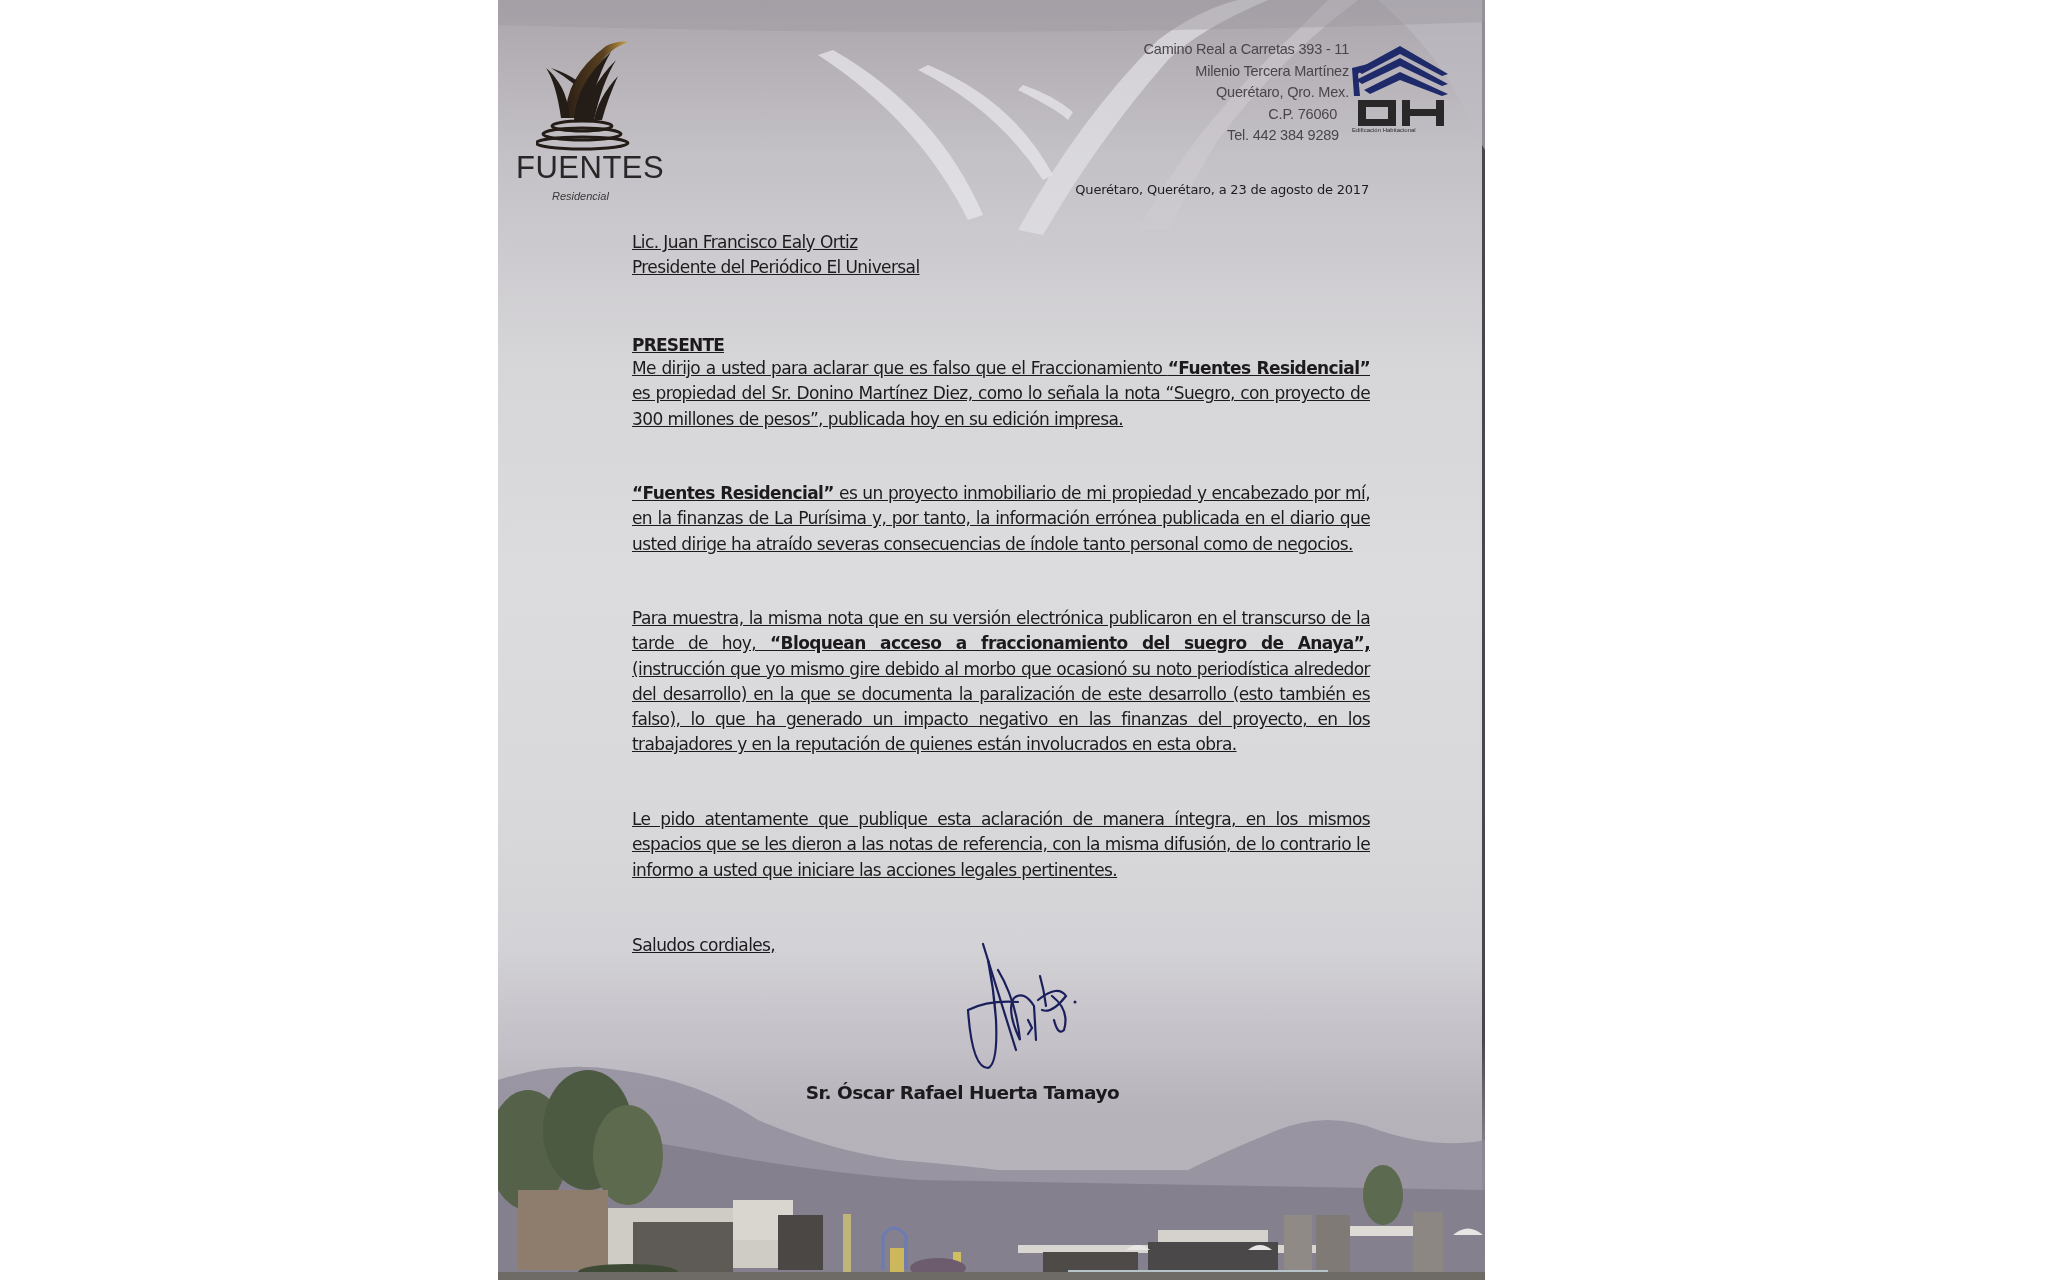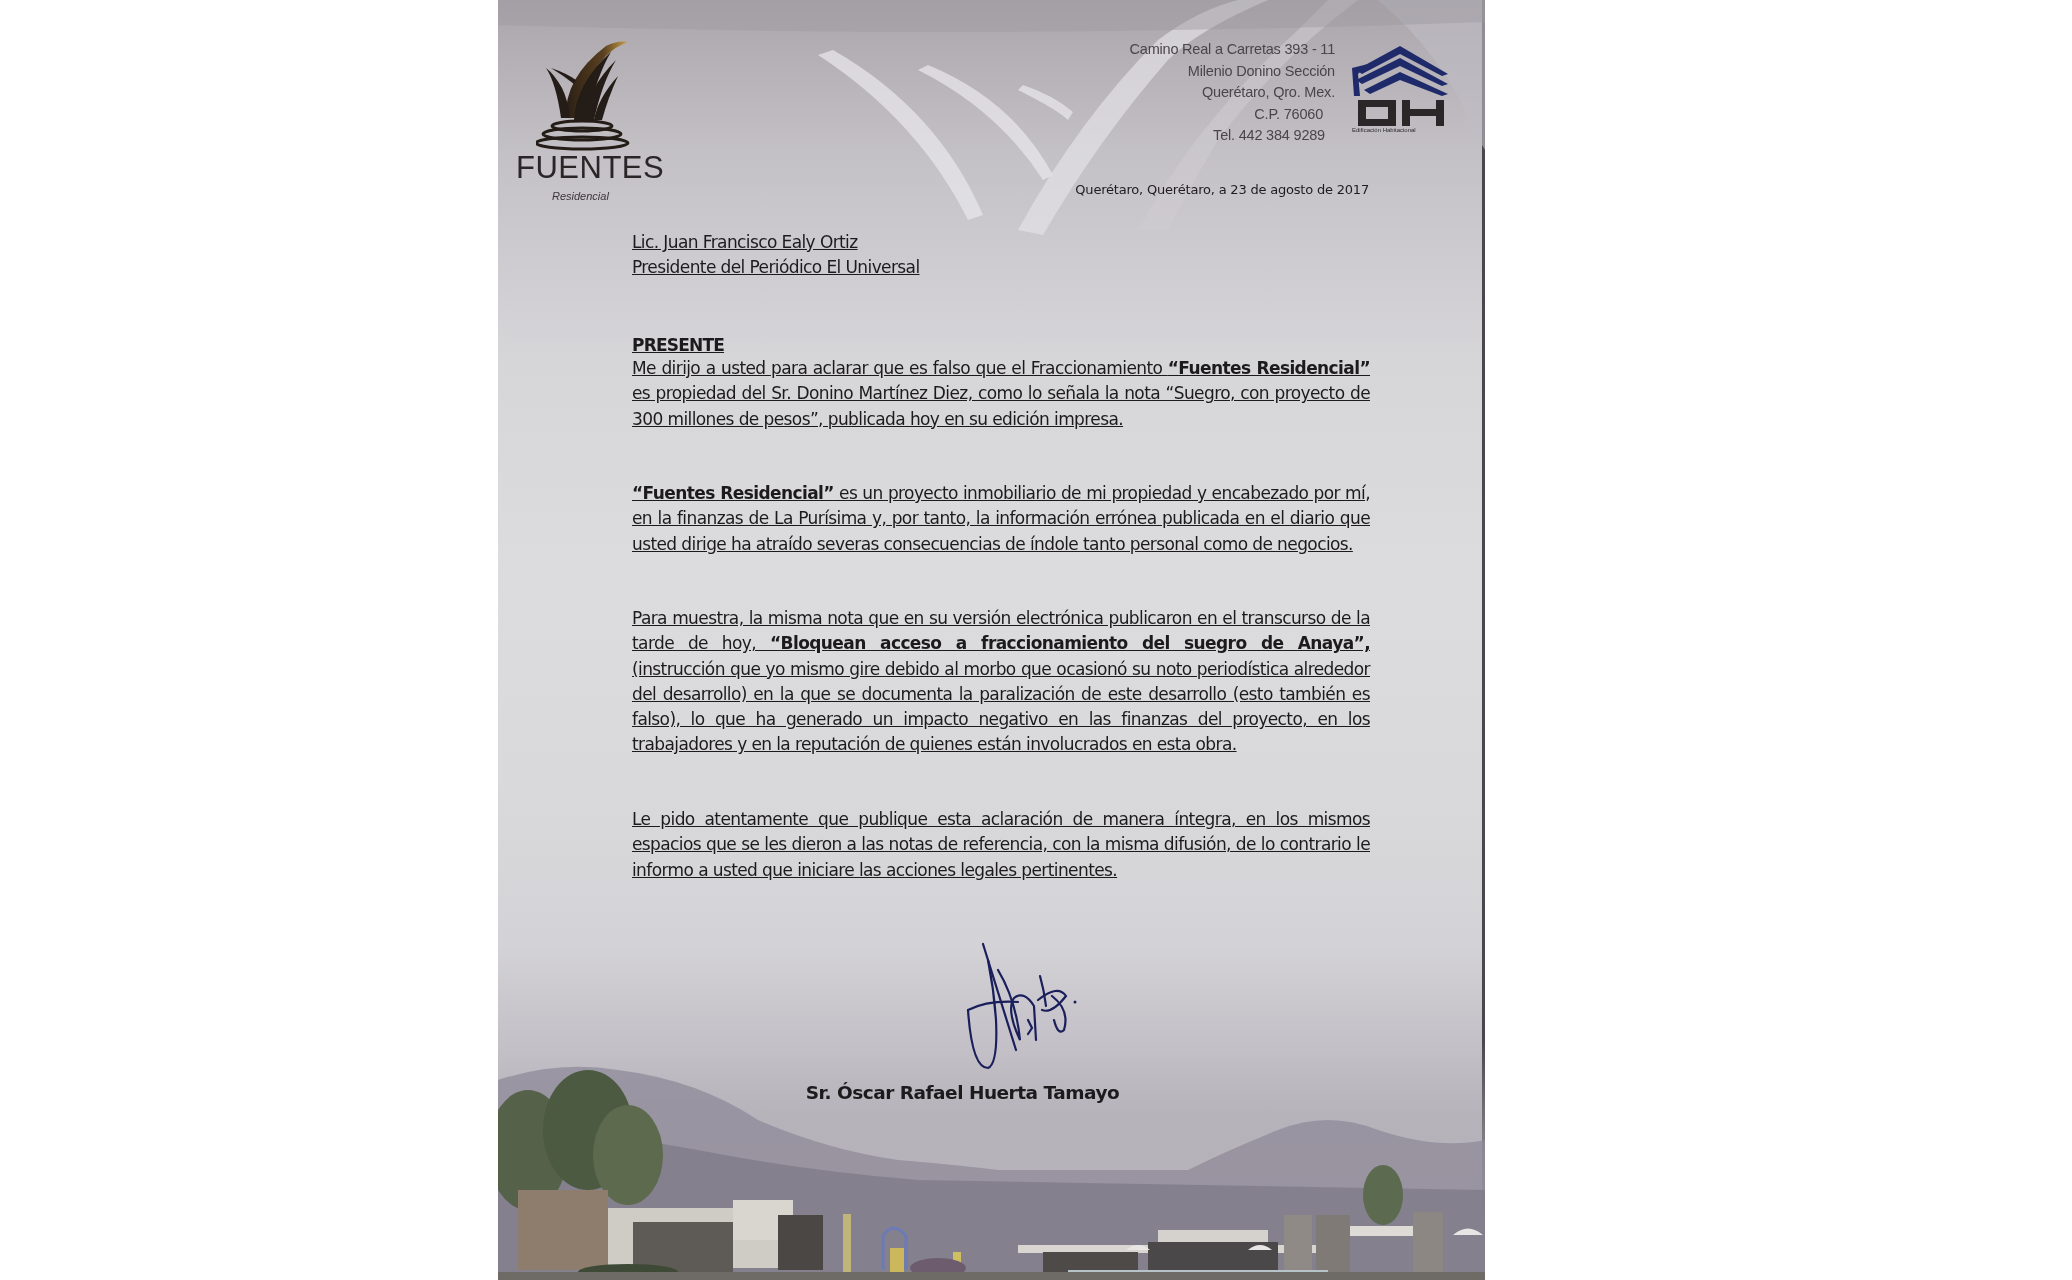--- a/index.html
+++ b/index.html
@@ -19,21 +19,21 @@
   .logo-fuentes .mark { position:absolute; left:20px; top:0; width:110px; height:115px; }
   .logo-fuentes .wordmark {
     position:absolute; left:0; top:112px; font-size:31px; color:#2a2628; letter-spacing:0.5px;
     font-family:"Liberation Sans", sans-serif;
   }
   .logo-fuentes .sub {
     position:absolute; left:36px; top:152px; font-size:11px; color:#3a3538; font-family:"Liberation Sans", sans-serif;font-style:italic;
   }
   
   .address {
-    position:absolute; right:150px; top:39px; text-align:right; color:#4a454b;
+    position:absolute; right:136px; top:39px; text-align:right; color:#4a454b;
     font-family:"Liberation Sans", sans-serif; font-size:14.5px; line-height:21.5px; letter-spacing:-0.2px;
   }
   .address div:nth-child(4) { padding-right:12px; }
   .address div:nth-child(5) { padding-right:10px; }
   .logo-dh { position:absolute; left:852px; top:44px; width:102px; height:100px; }
   .logo-dh .tag { position:absolute; left:2px; top:83px; font-size:6px; color:#2c2a30; white-space:nowrap; font-family:"Liberation Sans", sans-serif; }
   .date-line {
     position:absolute; right:116px; top:182px; font-size:13px; color:#1e1c1e; letter-spacing:-0.2px;
     font-family:"DejaVu Sans", sans-serif;
   }
@@ -90,21 +90,21 @@
       <ellipse cx="46" cy="88" rx="30" ry="5" fill="none" stroke="#241c16" stroke-width="3"></ellipse>
       <ellipse cx="46" cy="96" rx="39" ry="6" fill="none" stroke="#241c16" stroke-width="3"></ellipse>
       <ellipse cx="46" cy="105" rx="46" ry="6" fill="none" stroke="#241c16" stroke-width="3"></ellipse>
     </svg>
     <div class="wordmark">FUENTES</div>
     <div class="sub">Residencial</div>
   </div>
 
   <div class="address">
     <div>Camino Real a Carretas 393 - 11</div>
-    <div>Milenio Donino Sección</div>
+    <div>Milenio Tercera Martínez</div>
     <div>Querétaro, Qro. Mex.</div>
     <div>C.P. 76060</div>
     <div>Tel. 442 384 9289</div>
   </div>
 
   <div class="logo-dh">
     <svg width="102" height="84" viewBox="0 0 102 84">
       <path d="M6 26 L50 2 L98 30 L92 32 L50 10 L12 30 Z" fill="#1f2a6b"></path>
       <path d="M6 36 L50 14 L98 40 L92 42 L50 22 L12 40 Z" fill="#1f2a6b"></path>
       <path d="M14 46 L50 28 L98 50 L92 52 L50 36 L20 50 Z" fill="#1f2a6b"></path>
@@ -141,20 +141,21 @@
       <span>Para muestra, la misma nota que en su versión electrónica publicaron en el transcurso de la tarde de hoy, </span><span class="b">“Bloquean acceso a fraccionamiento del suegro de Anaya”,</span><span> (instrucción que yo mismo gire debido al morbo que ocasionó su noto periodística alrededor del desarrollo) en la que se documenta la paralización de este desarrollo (esto también es falso), lo que ha generado un impacto negativo en las finanzas del proyecto, en los trabajadores y en la reputación de quienes están involucrados en esta obra.</span>
     </p>
   </div>
 
   <div class="body-text p4">
     <p>
       <span>Le pido atentamente que publique esta aclaración de manera íntegra, en los mismos espacios que se les dieron a las notas de referencia, con la misma difusión, de lo contrario le informo a usted que iniciare las acciones legales pertinentes.</span>
     </p>
   </div>
 
+  <div class="body-text closing">Saludos cordiales,</div>
 
   <svg class="scene" viewBox="0 0 987 240" preserveAspectRatio="none">
     <defs>
       <linearGradient id="sky" x1="0" y1="0" x2="0" y2="1">
         <stop offset="0" stop-color="#d5d3d8" stop-opacity="0"></stop>
         <stop offset="1" stop-color="#bdb8c0"></stop>
       </linearGradient>
     </defs>
     <rect x="0" y="0" width="987" height="240" fill="url(#sky)"></rect>
 

